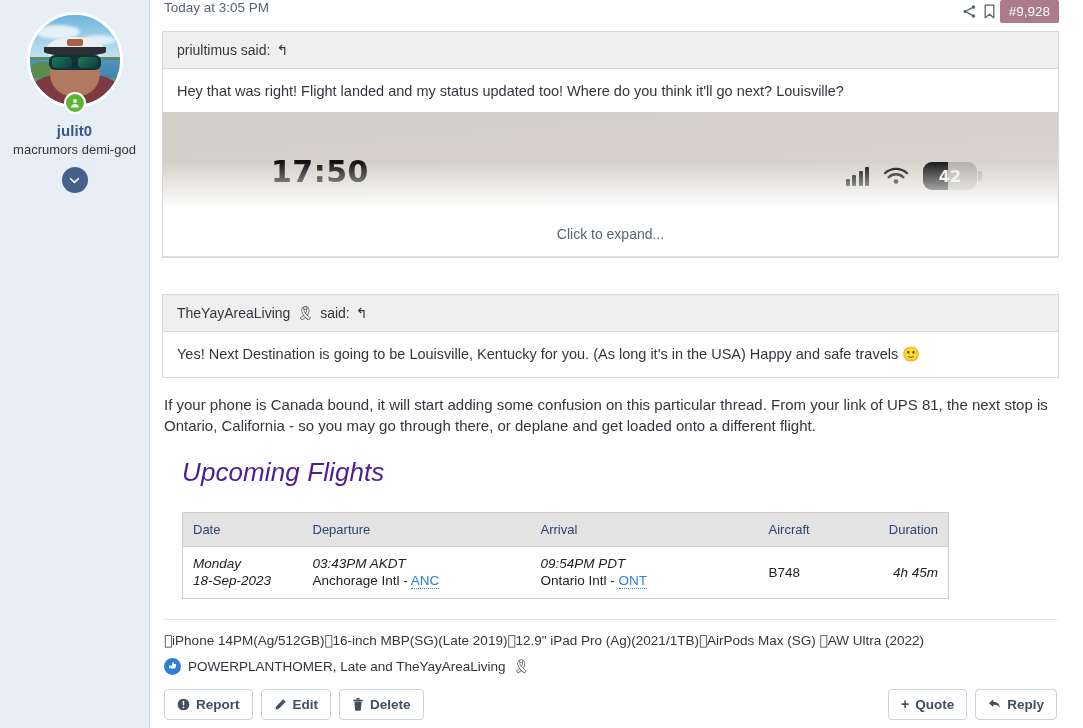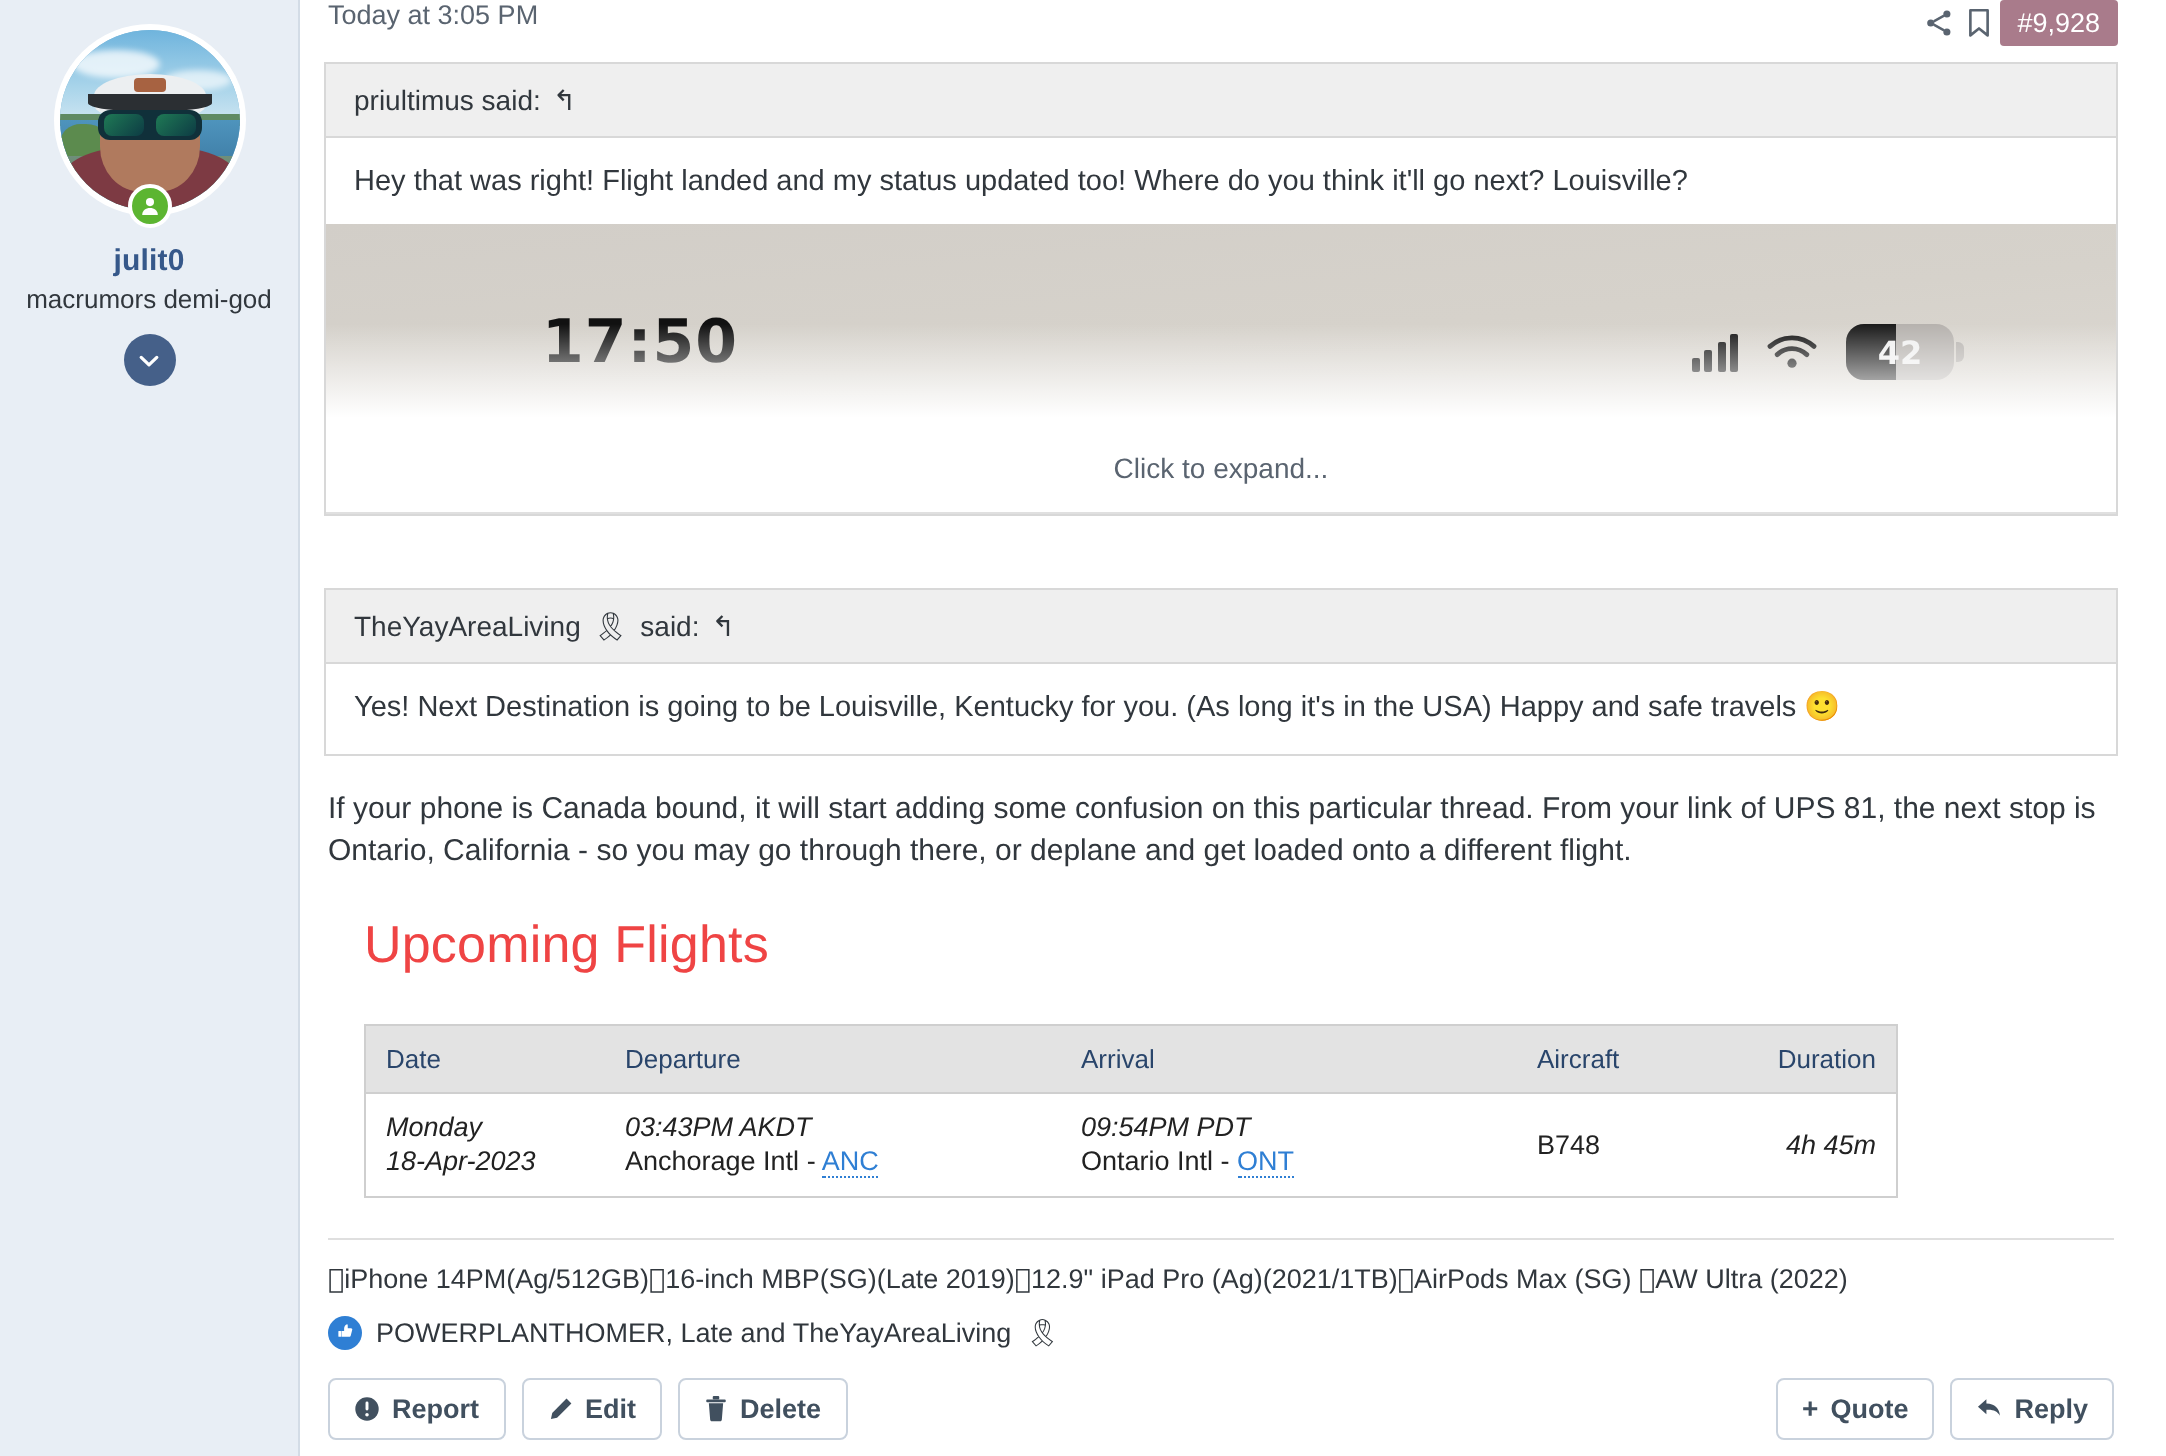--- a/index.html
+++ b/index.html
@@ -153,22 +153,23 @@
   }
 
   .body-text {
     font-size: 15px; color: #31373d; line-height: 1.42;
     padding: 14px 2px 0 2px;
   }
 
   
   .flights { padding: 20px 2px 0 20px; }
   .flights h2 {
-    margin: 0 0 24px 0; font-weight: 400; font-size: 26px; color: #ef4444;
+    margin: 0 0 24px 0; font-weight: 400; font-size: 26px; color: #4c1d95;
     letter-spacing: .1px;
+    font-style: italic;
   }
   table.flt { border-collapse: collapse; width: 766px; table-layout: fixed; }
   table.flt th {
     background: #e3e3e3; color: #29456b; font-size: 13px; font-weight: 400;
     text-align: left; padding: 9px 10px; border: 1px solid #cfcfcf;
     border-left: none; border-right: none;
   }
   table.flt th:first-child { border-left: 1px solid #cfcfcf; }
   table.flt th:last-child { border-right: 1px solid #cfcfcf; text-align: right; }
   table.flt td {
@@ -332,21 +333,21 @@
             <th style="width:228px">Departure</th>
             <th style="width:228px">Arrival</th>
             <th style="width:100px">Aircraft</th>
             <th style="width:90px">Duration</th>
           </tr>
         </thead>
         <tbody>
           <tr>
             <td class="ital l2">
               <div>Monday</div>
-              <div>18-Apr-2023</div>
+              <div>18-Sep-2023</div>
             </td>
             <td class="l2">
               <div class="ital">03:43PM AKDT</div>
               <div>
                 <span>Anchorage Intl</span>
                 <span> - </span>
                 <a class="aplink">ANC</a>
               </div>
             </td>
             <td class="l2">

